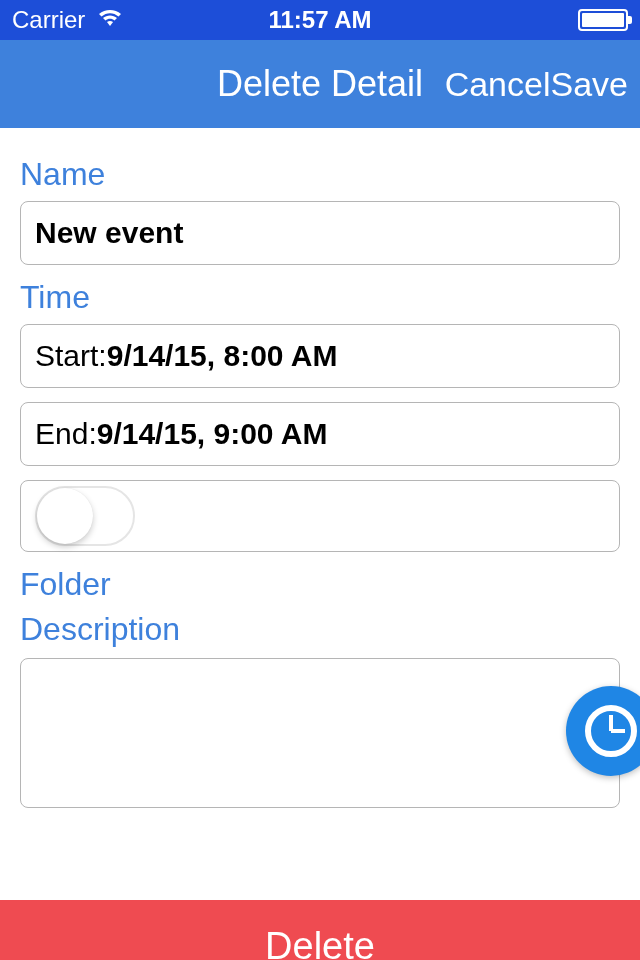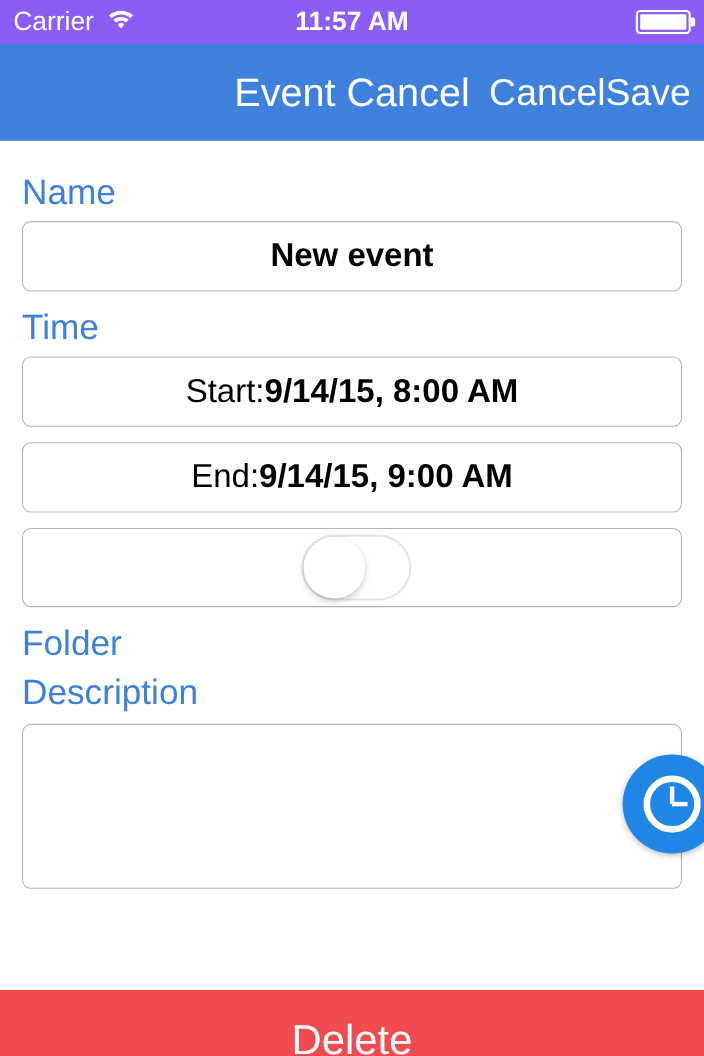--- a/index.html
+++ b/index.html
@@ -9,21 +9,21 @@
       font-family: -apple-system, "Helvetica Neue", Helvetica, Arial, sans-serif;
     }
     html, body {
       width: 640px;
       height: 960px;
       background: #ffffff;
       overflow: hidden;
     }
     .status-bar {
       height: 40px;
-      background: #8b5cf6;
+      background: #1d4ed8;
       color: #ffffff;
       display: flex;
       align-items: center;
       justify-content: space-between;
       padding: 0 12px;
       font-size: 24px;
       font-weight: 500;
     }
     .status-left {
       display: flex;
@@ -106,21 +106,21 @@
     .section-label.spaced {
       margin-top: 6px;
     }
     .field {
       border: 1px solid #b5b5b5;
       border-radius: 8px;
       min-height: 64px;
       padding: 0 14px;
       display: flex;
       align-items: center;
-      justify-content: center;
+      justify-content: flex-start;
       font-size: 30px;
       color: #000000;
       margin-bottom: 14px;
       background: #ffffff;
     }
     .field.bold-text {
       font-weight: 700;
     }
     .field-label {
       font-weight: 400;
@@ -239,21 +239,21 @@
   <div class="status-center">11:57 AM</div>
   <div class="status-right">
     <span class="battery-icon">
       <span class="battery-fill"></span>
     </span>
   </div>
 </div>
 
 <div class="nav-bar">
   <div class="nav-left">Cancel</div>
-  <div class="nav-title">Event Cancel</div>
+  <div class="nav-title">Delete Detail</div>
   <div class="nav-right">Save</div>
 </div>
 
 <div class="content">
 
   <div class="section-label">Name</div>
   <div class="field bold-text">
     <span>New event</span>
   </div>
 

